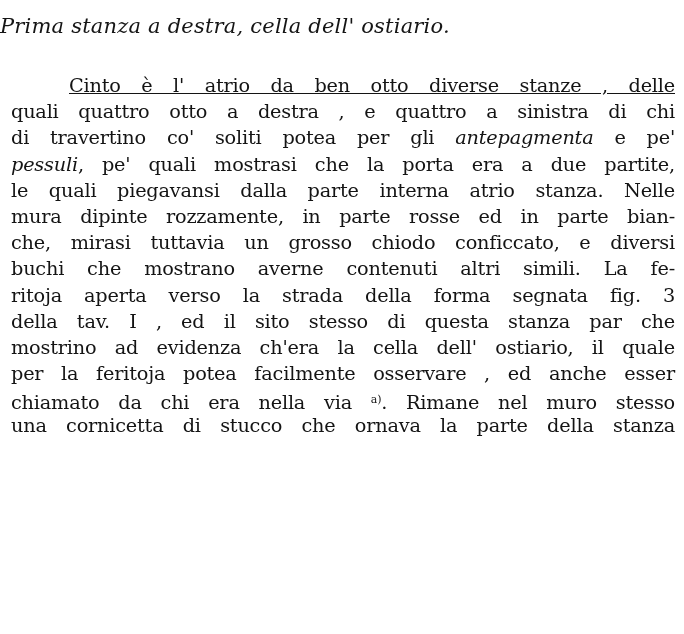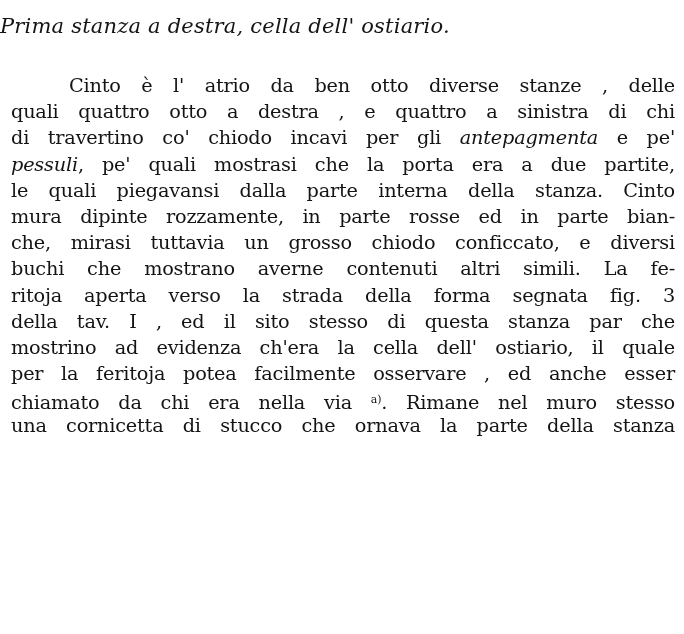--- a/index.html
+++ b/index.html
@@ -14,37 +14,37 @@
     font-style: italic; font-size: 21px; letter-spacing: 0.2px; color: #151515;
   }
   .body-text {
     position: absolute; left: 11px; top: 73px; width: 664px;
   }
   .line {
     height: 26.2px; line-height: 26.2px; font-size: 19.3px;
     white-space: nowrap; text-align: justify; text-align-last: justify;
     letter-spacing: -0.2px; color: #141414;
   }
-  .line.first { padding-left: 58px; }
+  .line.first { padding-left: 58px; text-decoration: underline; }
   .line.last { text-align-last: left; }
   .ital { font-style: italic; }
   sup.note { font-size: 11px; vertical-align: 6px; }
 </style>
 </head>
 <body>
 
 <div class="page">
   <div class="title">Prima stanza a destra, cella dell' ostiario.</div>
 
   <div class="body-text">
     <div class="line first">Cinto è l' atrio da ben otto diverse stanze , delle</div>
     <div class="line">quali quattro otto a destra , e quattro a sinistra di chi</div>
-    <div class="line"><span>di travertino co' chiodo incavi per gli </span><span class="ital">antepagmenta</span><span> e pe'</span></div>
+    <div class="line"><span>di travertino co' soliti potea per gli </span><span class="ital">antepagmenta</span><span> e pe'</span></div>
     <div class="line"><span></span><span class="ital">pessuli</span><span>, pe' quali mostrasi che la porta era a due partite,</span></div>
-    <div class="line">le quali piegavansi dalla parte interna della stanza. Cinto</div>
+    <div class="line">le quali piegavansi dalla parte interna atrio stanza. Nelle</div>
     <div class="line">mura dipinte rozzamente, in parte rosse ed in parte bian-</div>
     <div class="line">che, mirasi tuttavia un grosso chiodo conficcato, e diversi</div>
     <div class="line">buchi che mostrano averne contenuti altri simili. La fe-</div>
     <div class="line">ritoja aperta verso la strada della forma segnata fig. 3</div>
     <div class="line">della tav. I , ed il sito stesso di questa stanza par che</div>
     <div class="line">mostrino ad evidenza ch'era la cella dell' ostiario, il quale</div>
     <div class="line">per la feritoja potea facilmente osservare , ed anche esser</div>
     <div class="line"><span>chiamato da chi era nella via </span><sup class="note">a)</sup><span>. Rimane nel muro stesso</span></div>
     <div class="line">una cornicetta di stucco che ornava la parte della stanza</div>
   </div>

